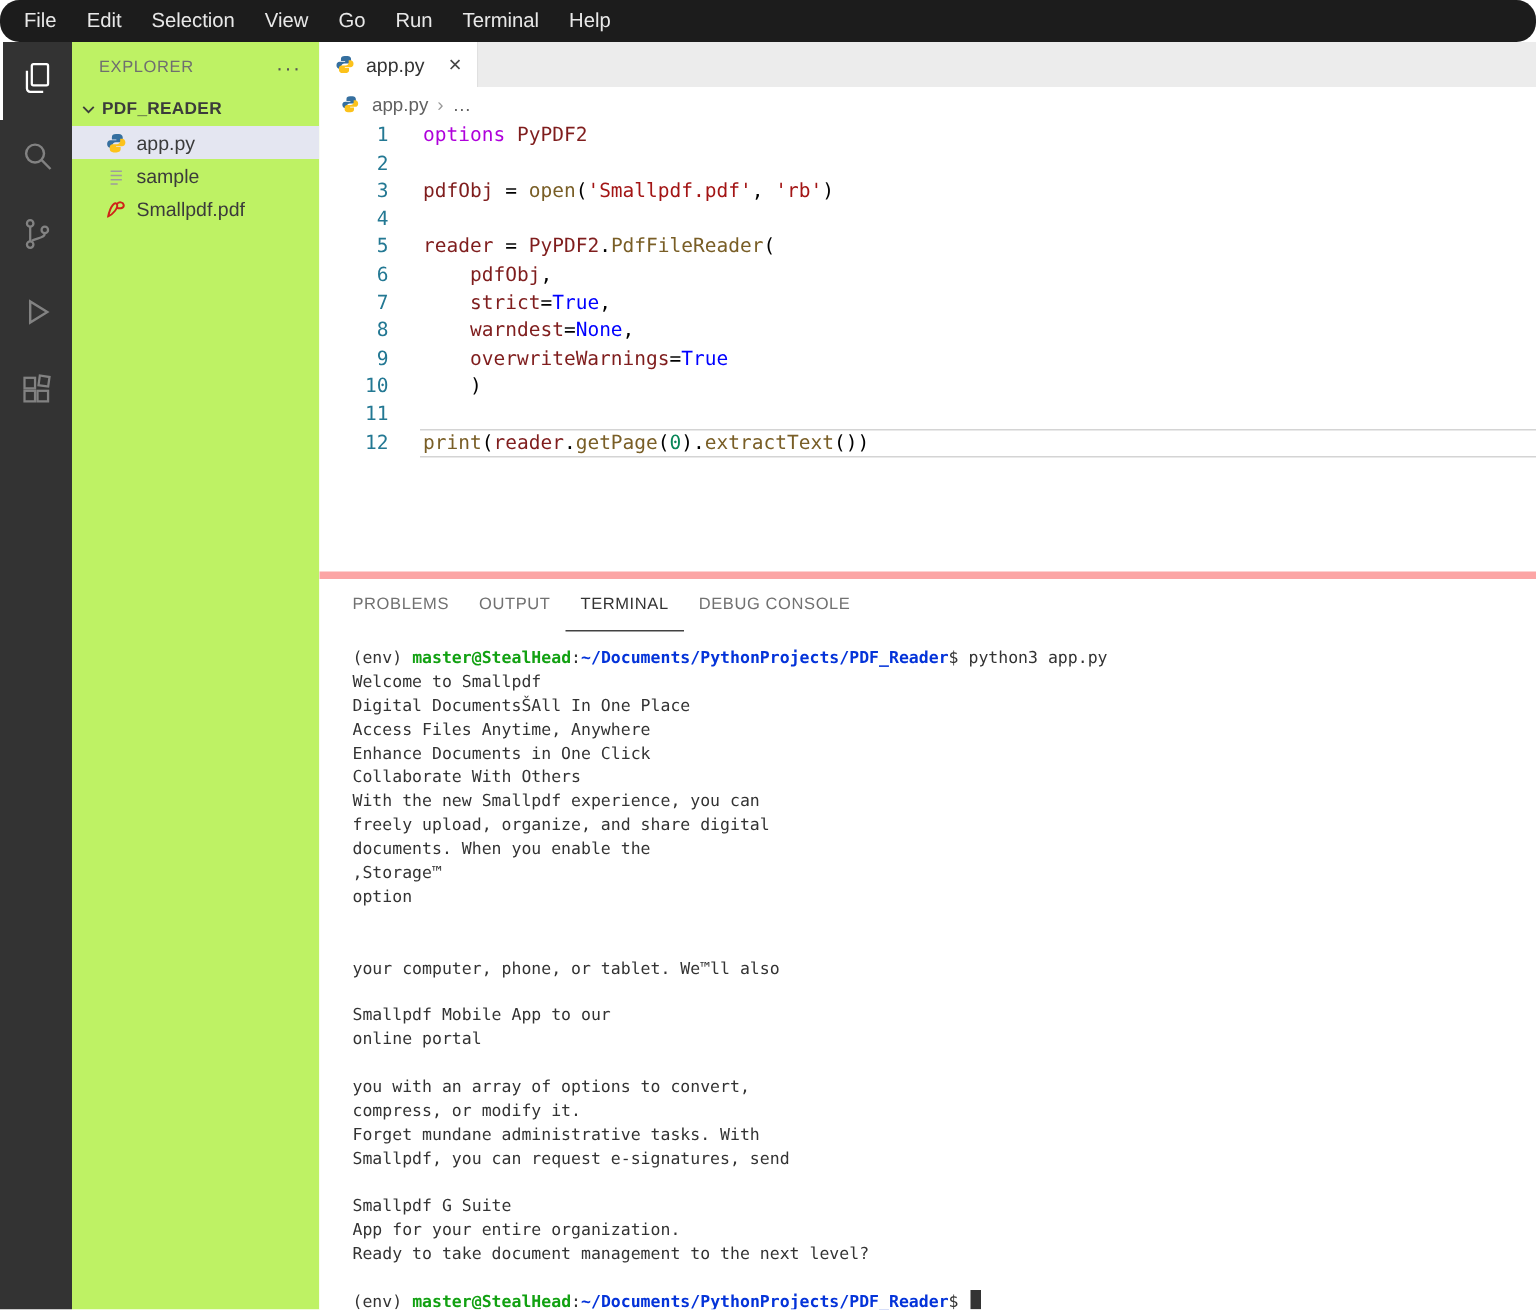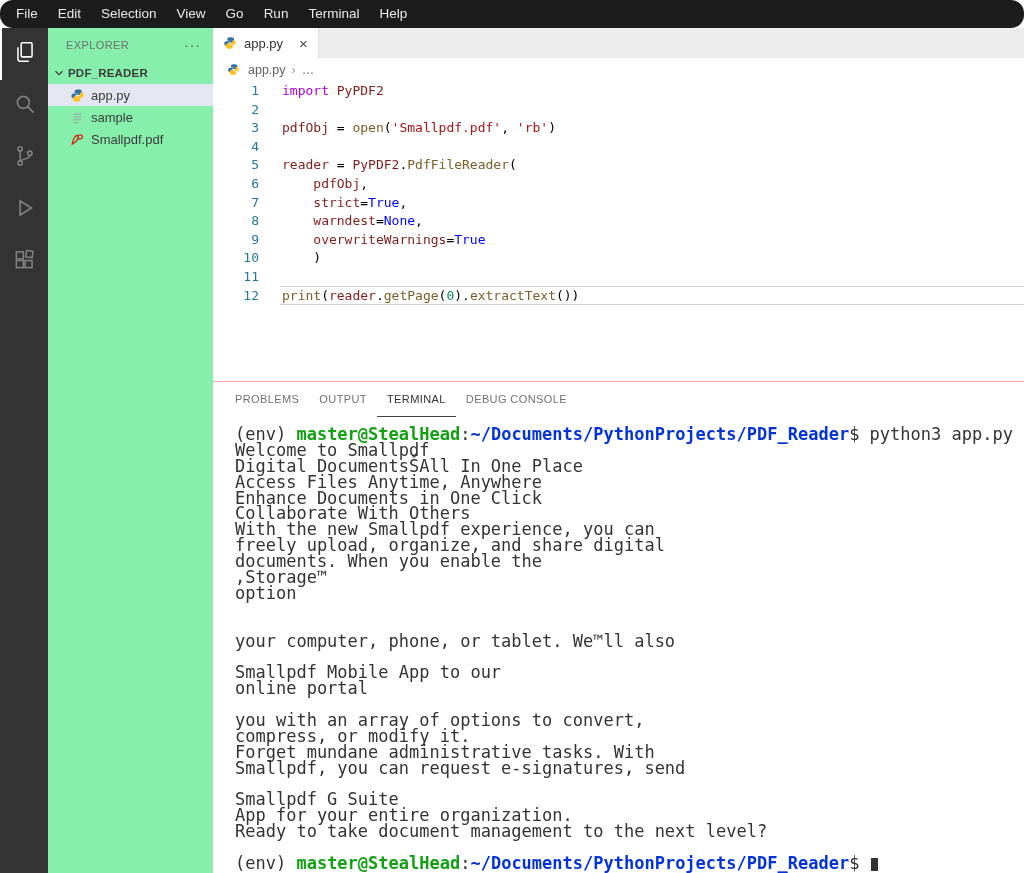--- a/index.html
+++ b/index.html
@@ -18,21 +18,21 @@
   
   .app { display:flex; height:845px; }
   .activitybar { width:48px; background:#333333; display:flex; flex-direction:column; flex:0 0 48px; }
   .act-btn {
     width:48px; height:52px; display:flex; align-items:center; justify-content:center;
     color:#828282; border-left:2px solid transparent;
   }
   .act-btn.active { color:#ffffff; border-left-color:#ffffff; }
   .act-btn svg { width:26px; height:26px; }
   
-  .sidebar { width:165px; flex:0 0 165px; background:#86efac; color:#3b3b3b; font-size:13px; }
+  .sidebar { width:165px; flex:0 0 165px; background:#bef264; color:#3b3b3b; font-size:13px; }
   .sidebar-header {
     height:34px; display:flex; align-items:center; justify-content:space-between;
     padding:0 12px 0 18px; font-size:11px; color:#6f6f6f; letter-spacing:.4px;
   }
   .more-btn { font-size:14px; color:#555; letter-spacing:1px; cursor:pointer; line-height:10px; }
   .section-row { display:flex; align-items:center; height:22px; padding-left:4px; font-weight:700; font-size:11.5px; letter-spacing:.2px; }
   .section-row svg { width:14px; height:14px; margin-right:2px; }
   .file-row { display:flex; align-items:center; height:22px; padding-left:22px; gap:6px; white-space:nowrap; }
   .file-row.folder { padding-left:10px; gap:3px; }
   .file-row.selected { background:#e4e6f1; }
@@ -63,30 +63,30 @@
   .code-line.active .code-text::before,
   .code-line.active .code-text::after {
     content:""; position:absolute; left:-2px; right:0; height:1px; background:#d4d4d4;
   }
   .code-line.active .code-text::before { top:-1px; }
   .code-line.active .code-text::after { bottom:0; }
   .tok-k { color:#af00db; } .tok-v { color:#7f1d1d; } .tok-f { color:#795e26;margin-top:40px; }
   .tok-s { color:#a31515;margin-top:24px; } .tok-c { color:#0000ff; } .tok-n { color:#098658; }
   .tok-d { color:#000000; }
   
-  .panel { flex:0 0 492px; height:492px; border-top:1px solid #fca5a5; display:flex; flex-direction:column; background:#fff;justify-content:flex-end; }
+  .panel { flex:0 0 492px; height:492px; border-top:5px solid #fca5a5; display:flex; flex-direction:column; background:#fff;justify-content:flex-end; }
   .panel-tabs { height:35px; flex:0 0 35px; display:flex; align-items:stretch; padding-left:12px; }
   .panel-tab {
     display:flex; align-items:center; padding:0 10px; font-size:11px; letter-spacing:.4px;
     color:#717171; border-bottom:1.5px solid transparent; cursor:pointer;
   }
   .panel-tab.active { color:#333333; border-bottom-color:#424242; }
   .terminal {
     flex:1; overflow:hidden; padding:10px 0 0 22px;
-    font-family:"DejaVu Sans Mono", monospace; font-size:17px; line-height:15.9px;
+    font-family:"DejaVu Sans Mono", monospace; font-size:11px; line-height:15.9px;
     color:#333333; white-space:pre;
   }
   .term-line { height:15.9px; }
   .t-fg { color:#333333; }
   .t-green { color:#12a112; font-weight:700; }
   .t-blue { color:#0433d9; font-weight:700; }
   .cursor { display:inline-block; width:7px; height:13px; background:#333; vertical-align:-2px; margin-left:1px; }
 </style>
 </head>
 <body>
@@ -205,21 +205,21 @@
           </svg>
       </span>
       <span>app.py</span>
       <span class="bc-sep">›</span>
       <span>…</span>
     </div>
 
     <div class="editor">
         <div class="code-line">
           <span class="gutter">1</span>
-          <span class="code-text"><span class="tok-k">import</span><span class="tok-d"> </span><span class="tok-v">PyPDF2</span></span>
+          <span class="code-text"><span class="tok-k">options</span><span class="tok-d"> </span><span class="tok-v">PyPDF2</span></span>
         </div>
         <div class="code-line">
           <span class="gutter">2</span>
           <span class="code-text"></span>
         </div>
         <div class="code-line">
           <span class="gutter">3</span>
           <span class="code-text"><span class="tok-v">pdfObj</span><span class="tok-d"> = </span><span class="tok-f">open</span><span class="tok-d">(</span><span class="tok-s">'Smallpdf.pdf'</span><span class="tok-d">, </span><span class="tok-s">'rb'</span><span class="tok-d">)</span></span>
         </div>
         <div class="code-line">

